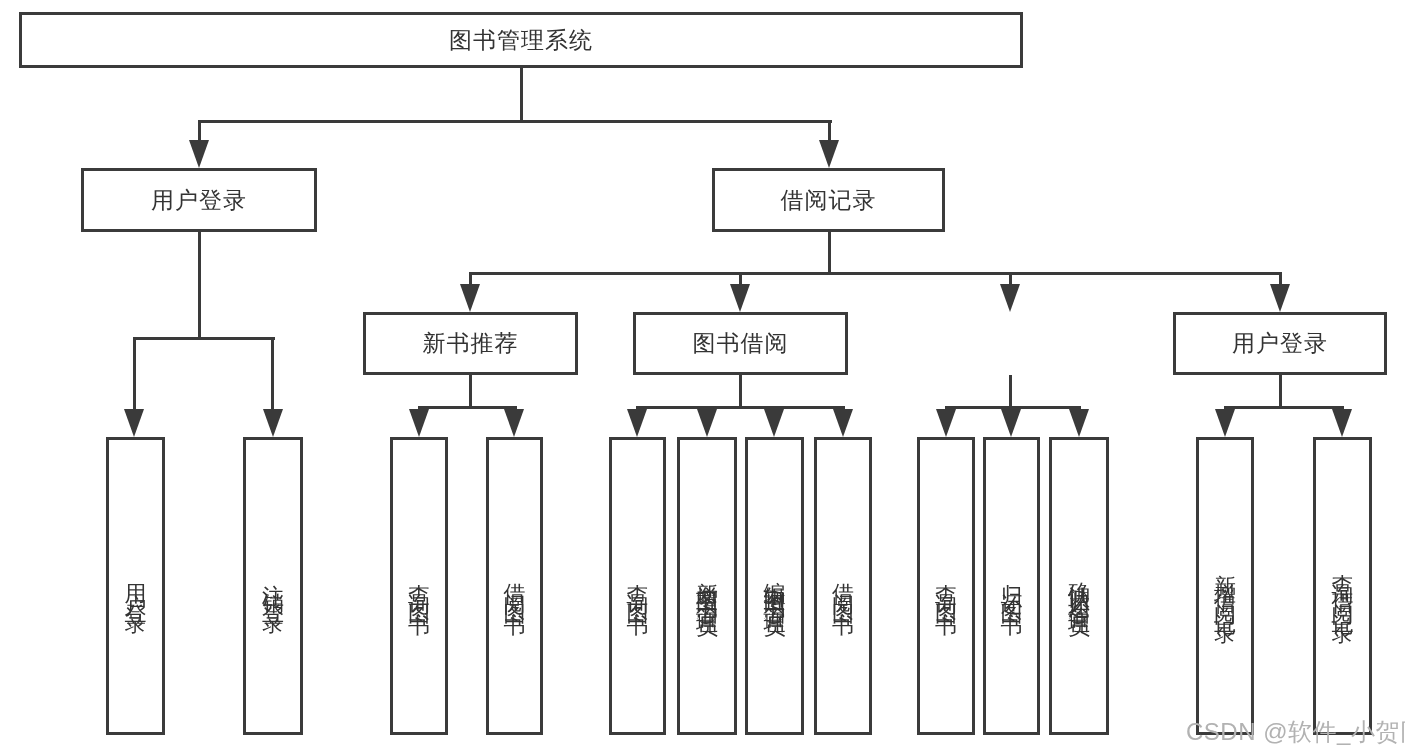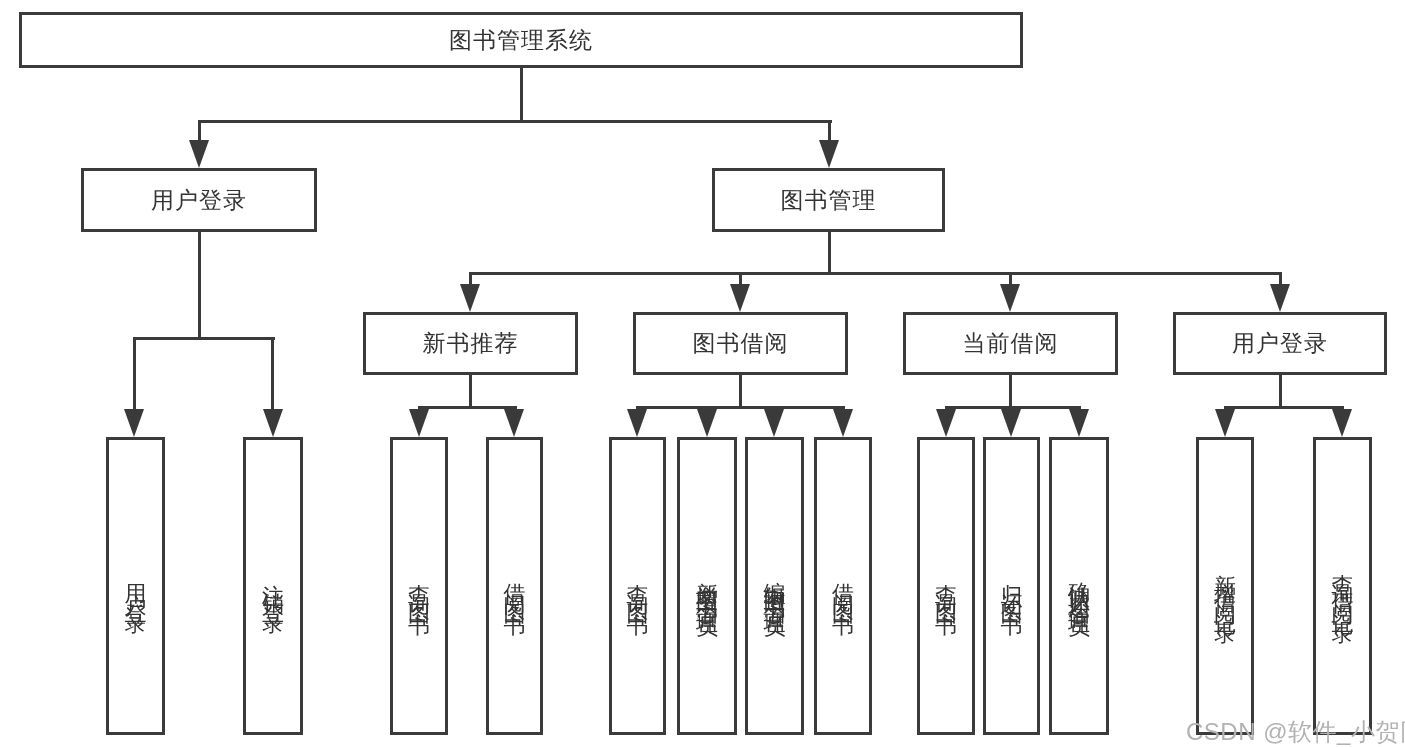--- a/index.html
+++ b/index.html
@@ -74,34 +74,31 @@
 
   <div class="node hlabel" style="left:19px; top:12px; width:1004px; height:56px;">
     <span>图书管理系统</span>
   </div>
 
   <div class="node hlabel" style="left:81px; top:168px; width:236px; height:64px;">
     <span>用户登录</span>
   </div>
 
   <div class="node hlabel" style="left:712px; top:168px; width:233px; height:64px;">
-    <span>图书管理</span>
+    <span>借阅记录</span>
   </div>
 
   <div class="node hlabel" style="left:363px; top:312px; width:215px; height:63px;">
     <span>新书推荐</span>
   </div>
 
   <div class="node hlabel" style="left:633px; top:312px; width:215px; height:63px;">
     <span>图书借阅</span>
   </div>
 
-  <div class="node hlabel" style="left:903px; top:312px; width:215px; height:63px;">
-    <span>当前借阅</span>
-  </div>
 
   <div class="node hlabel" style="left:1173px; top:312px; width:214px; height:63px;">
     <span>用户登录</span>
   </div>
 
   <div class="node leaf" style="left:106px; top:437px; width:59px; height:298px;">用户登录</div>
 
   <div class="node leaf" style="left:243px; top:437px; width:60px; height:298px;">注销登录</div>
 
   <div class="node leaf" style="left:390px; top:437px; width:58px; height:298px;">查询图书</div>

